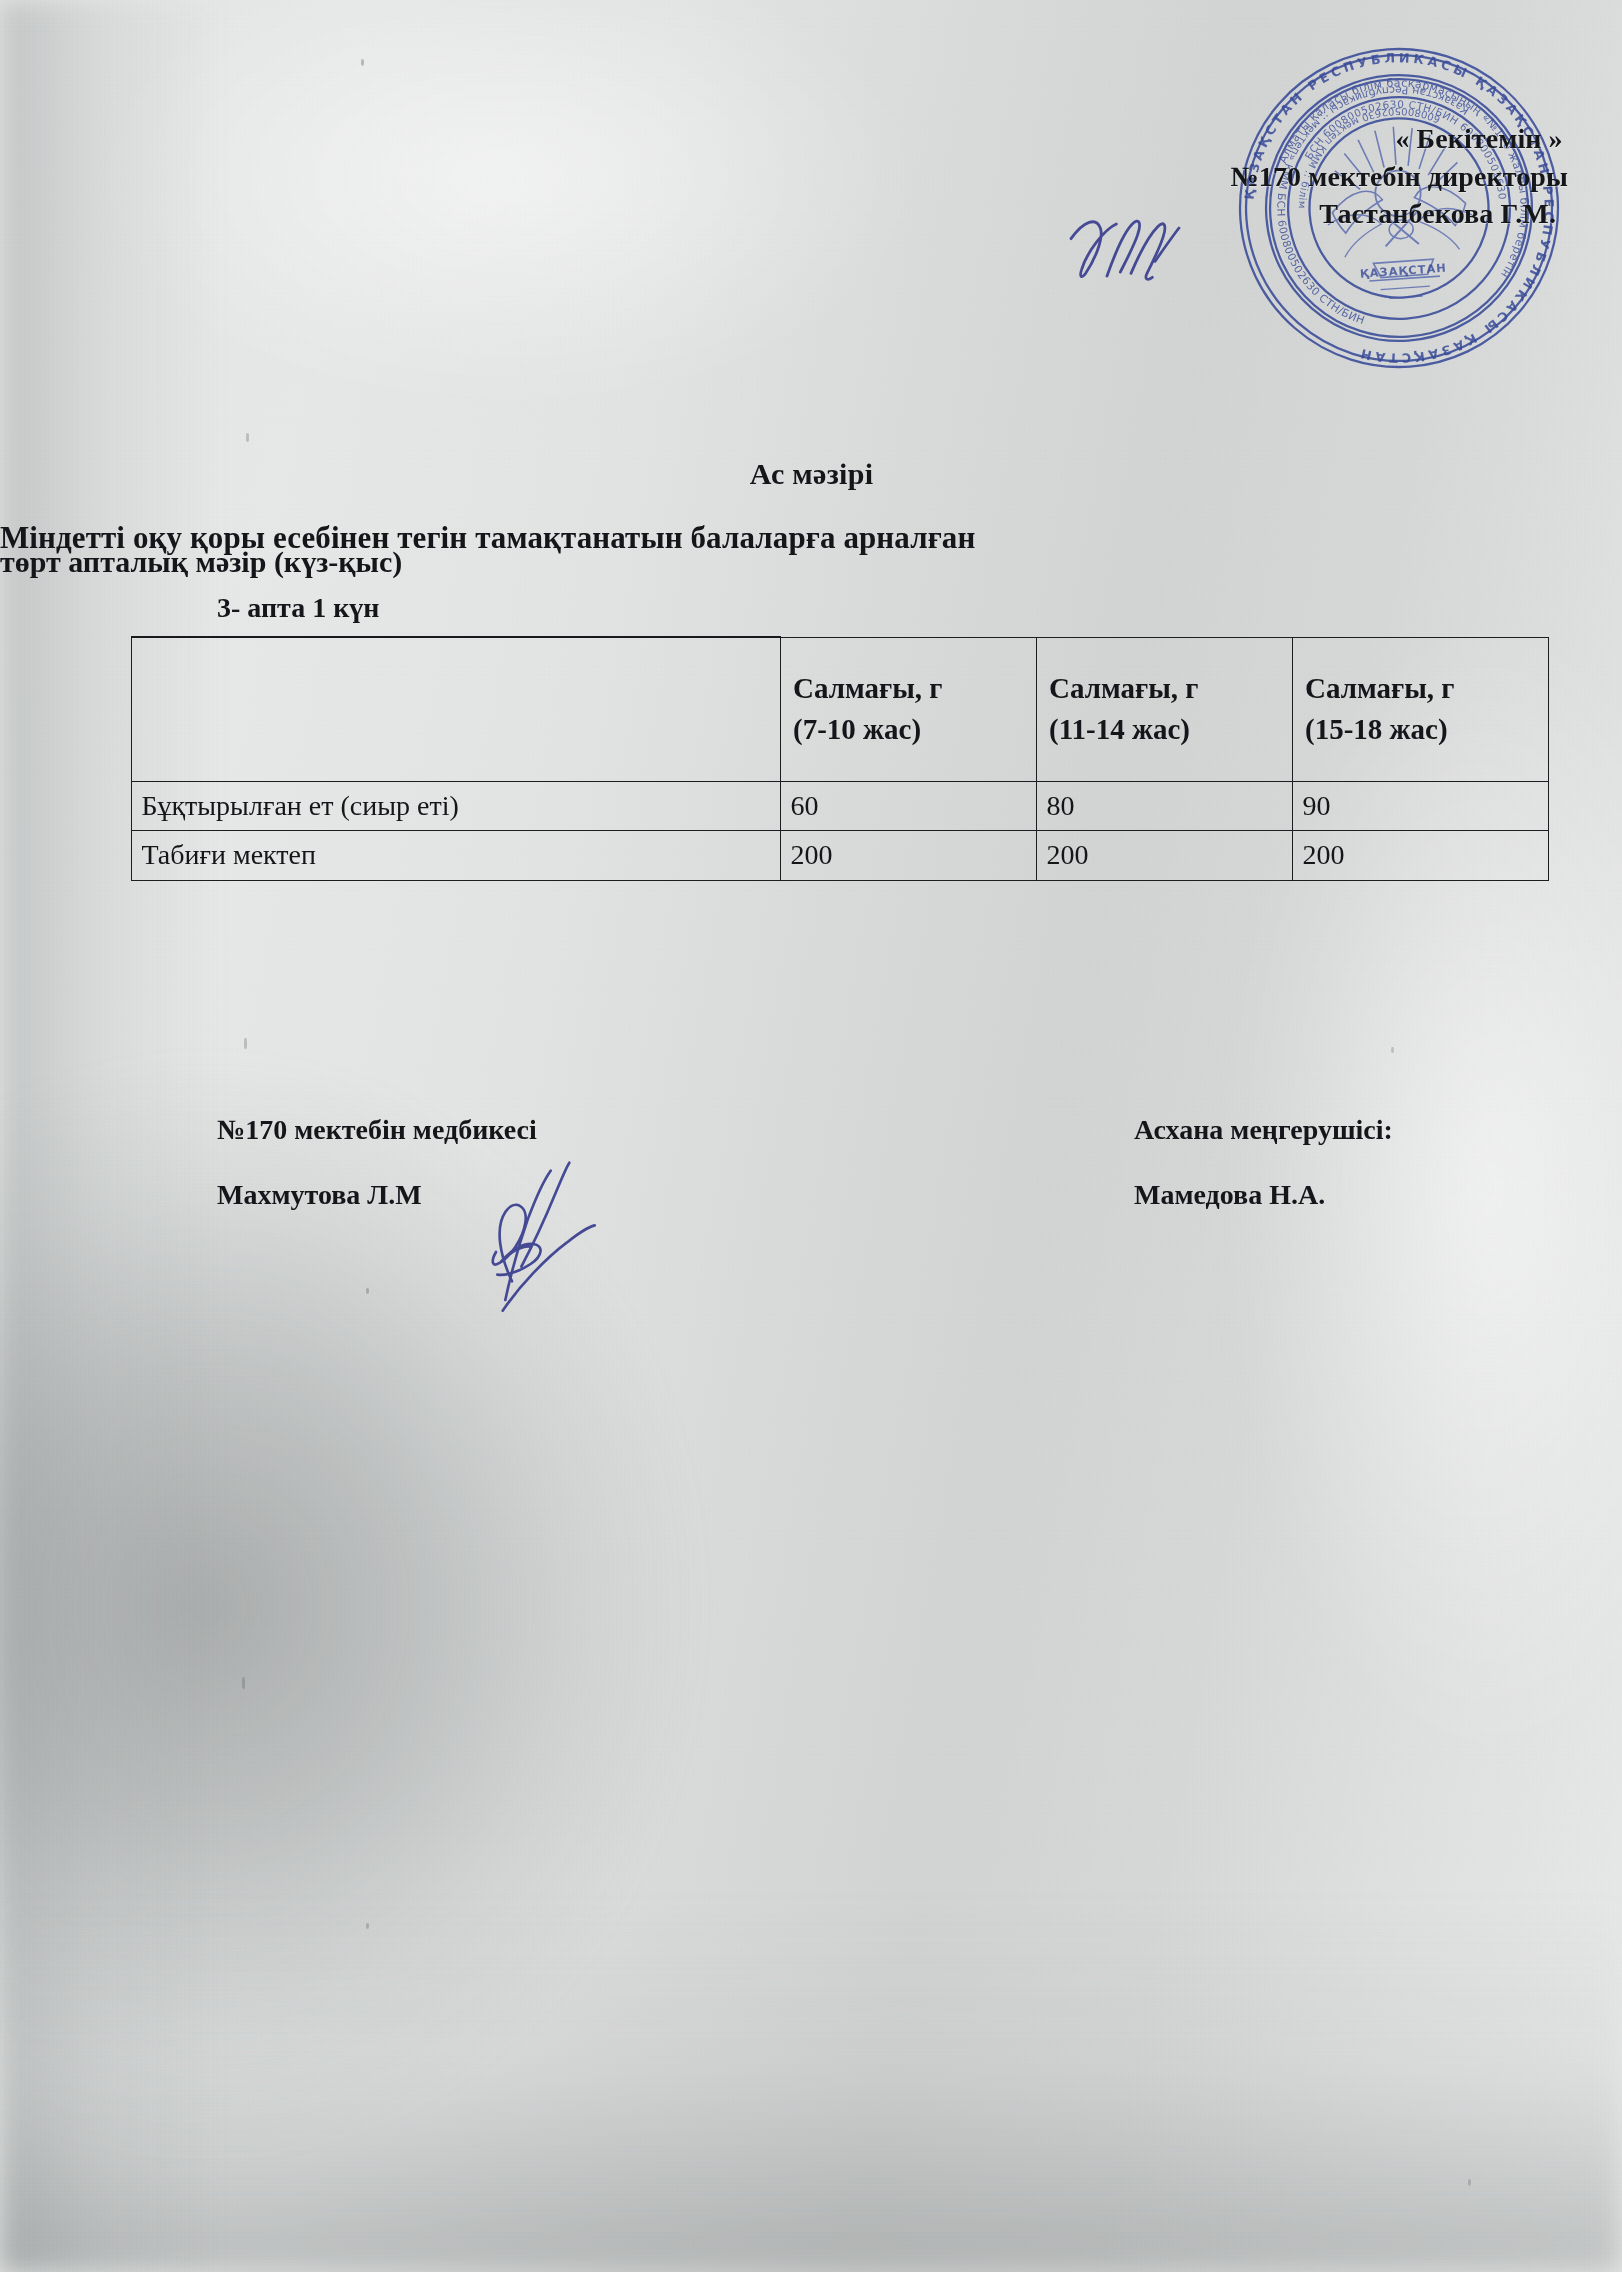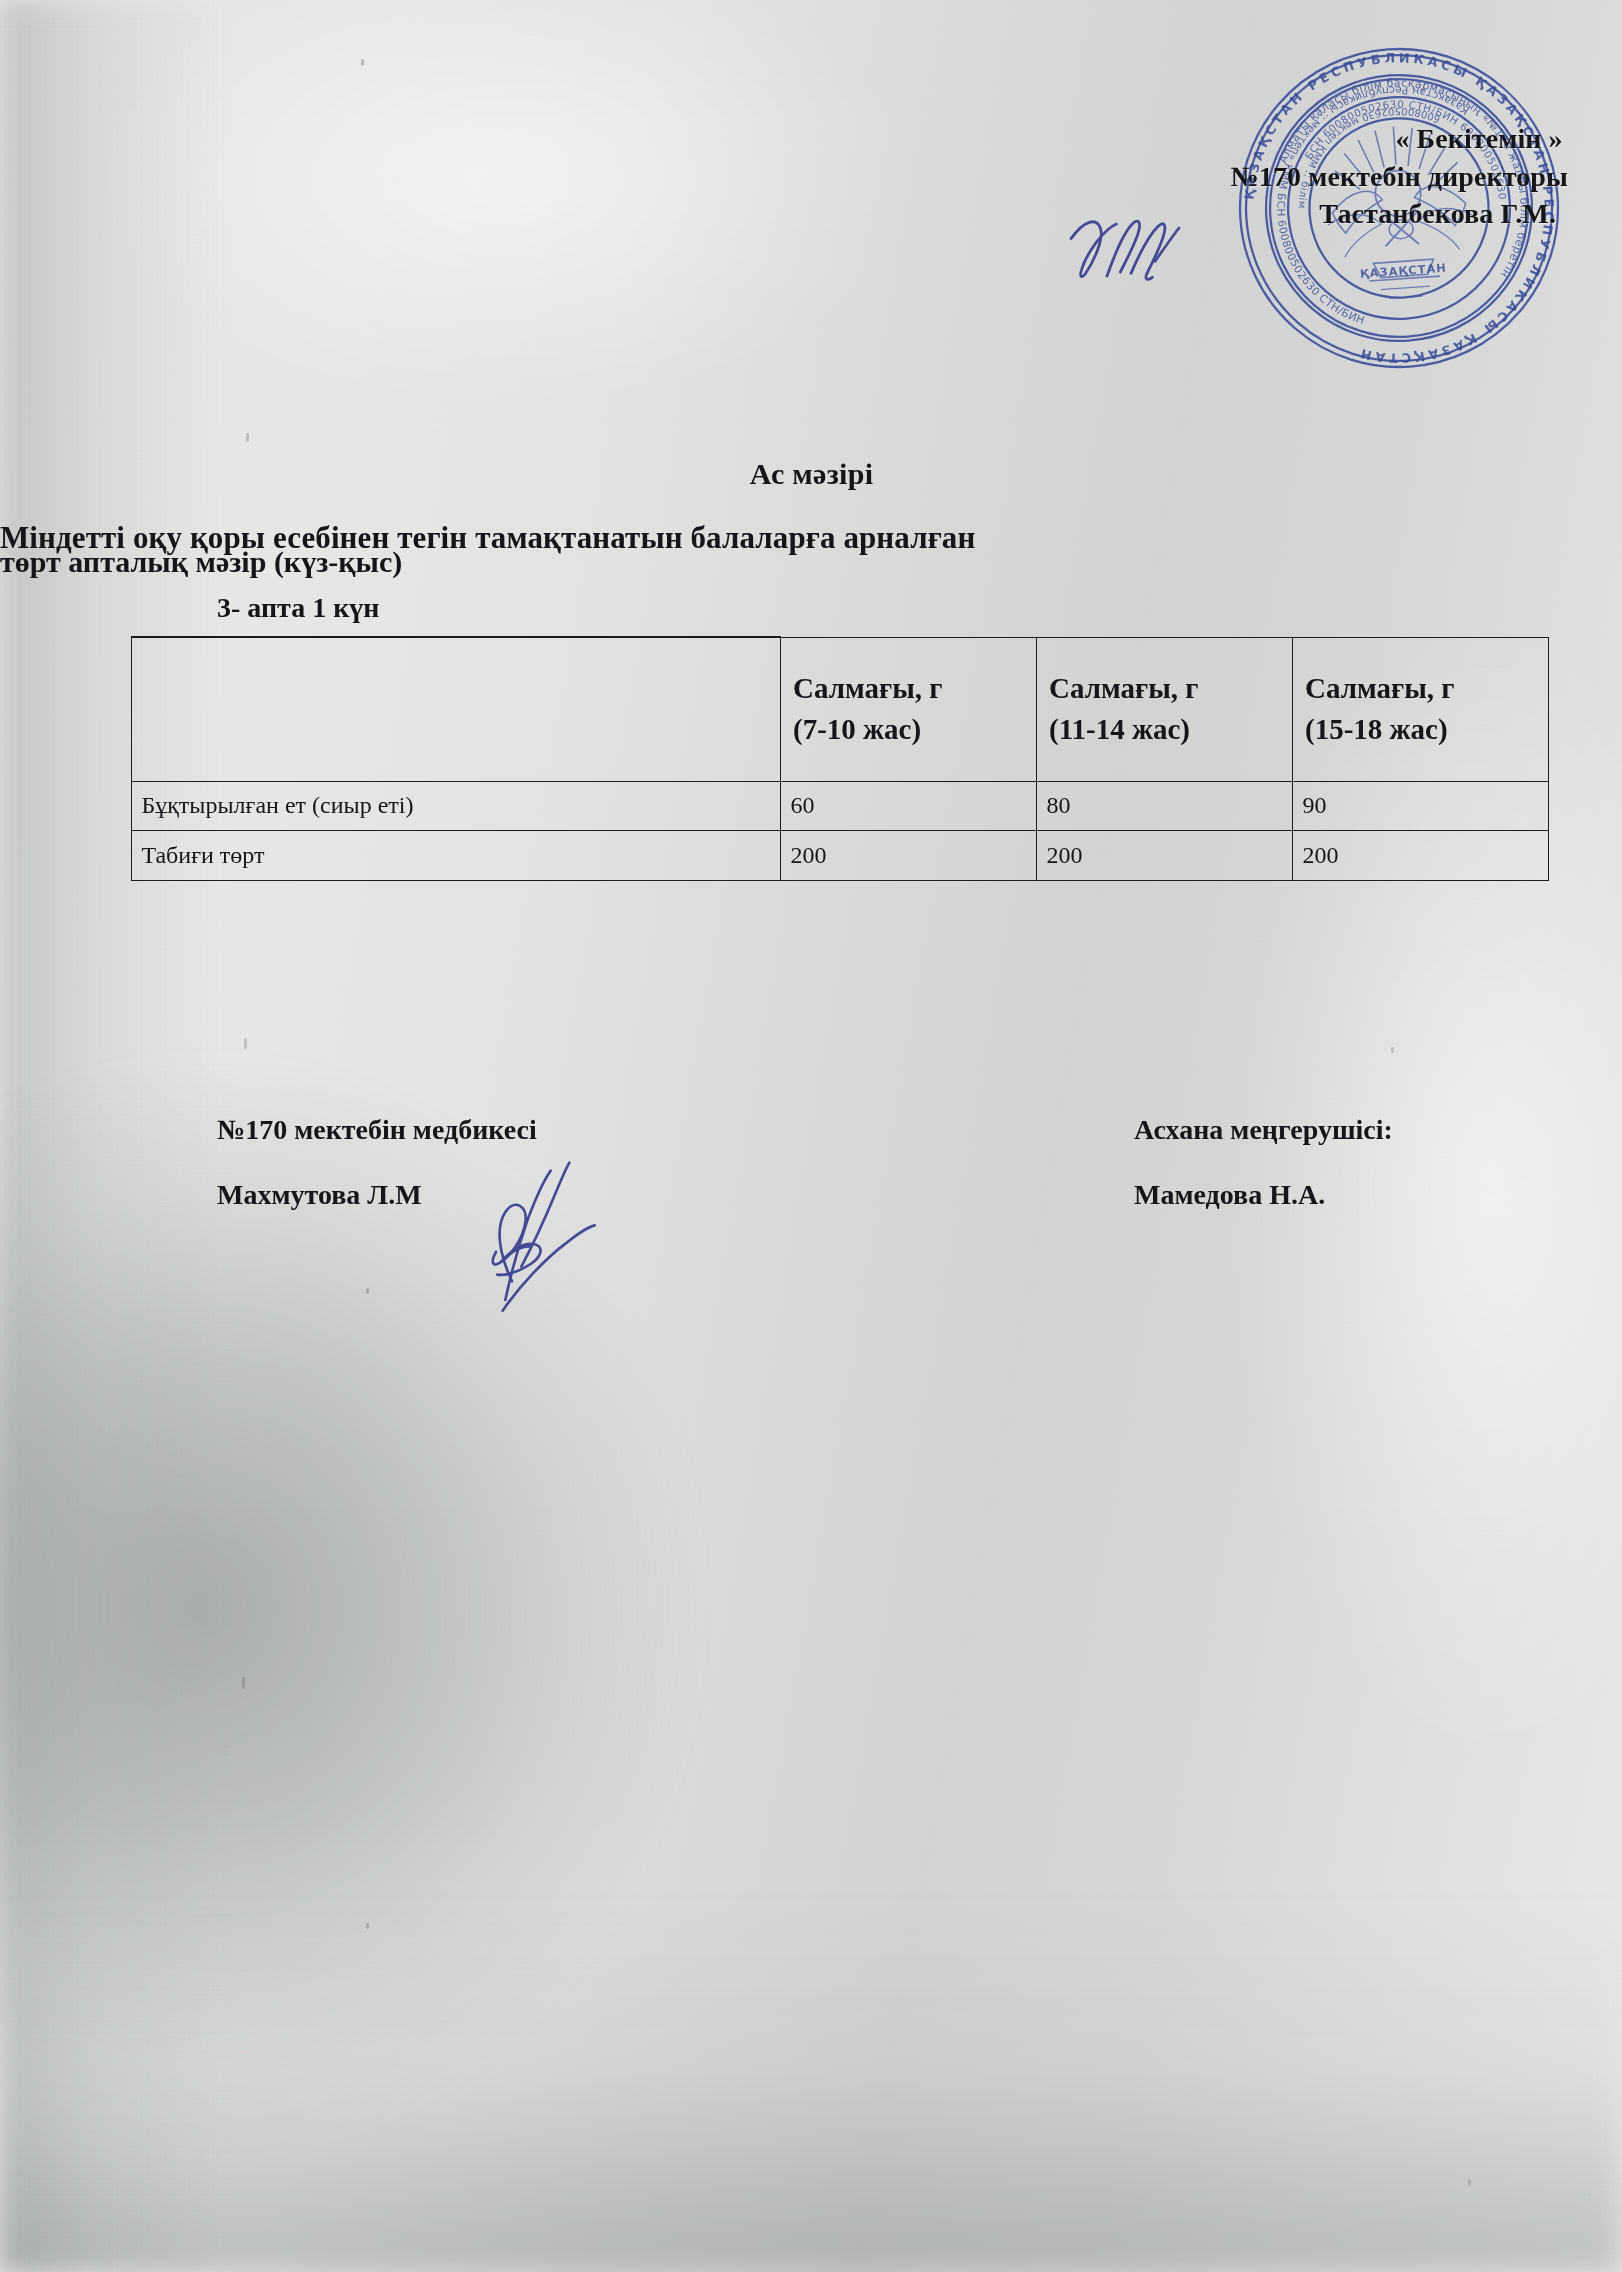--- a/index.html
+++ b/index.html
@@ -168,21 +168,21 @@
   }
   .menu-table thead th {
     height: 132px;
     vertical-align: middle;
     font-weight: bold;
     font-size: 29px;
     line-height: 1.42;
     padding-left: 12px;
   }
   .menu-table thead th.blank { border-top: 2px solid #17191c; }
-  .menu-table tbody td { height: 38px; font-size: 24px; }
+  .menu-table tbody td { height: 38px; font-size: 28px; }
   .menu-table tbody tr.price td {
     font-weight: bold;
     font-size: 30px;
     height: 44px;
     border-bottom: 2px solid #17191c;
   }
   .hdr-l1 { display:block; }
   .hdr-l2 { display:block; }
 
   
@@ -348,21 +348,21 @@
         </tr>
       </thead>
       <tbody>
         <tr>
           <td>Бұқтырылған ет (сиыр еті)</td>
           <td>60</td>
           <td>80</td>
           <td>90</td>
         </tr>
         <tr>
-          <td>Табиғи төрт</td>
+          <td>Табиғи мектеп</td>
           <td>200</td>
           <td>200</td>
           <td>200</td>
         </tr>
       </tbody>
     </table>
 
     <div class="foot-left">
       <span class="role">№170 мектебін медбикесі</span>
       <span class="person">Махмутова Л.М</span>

